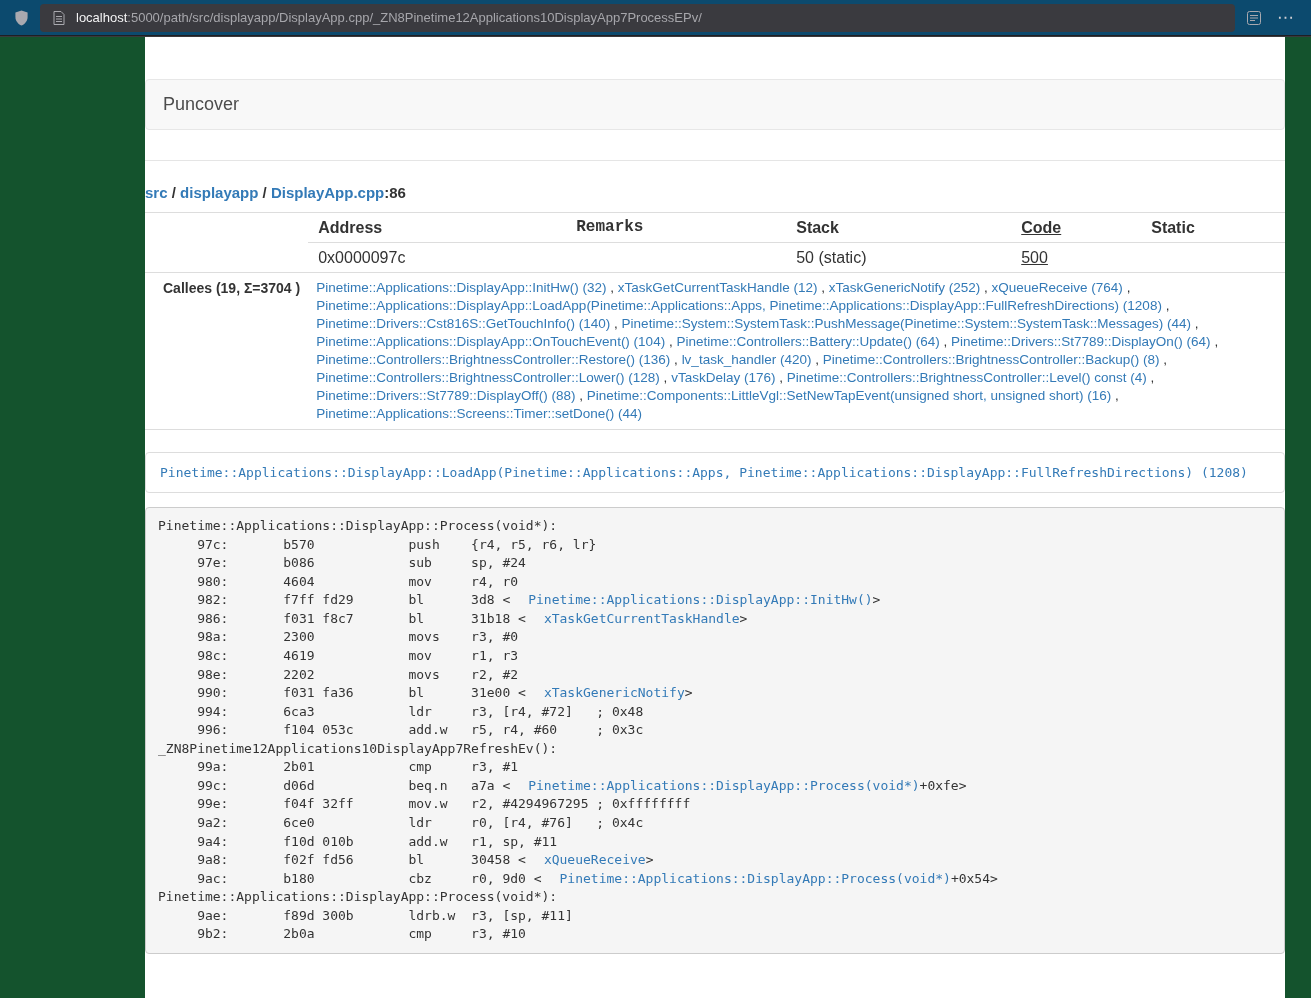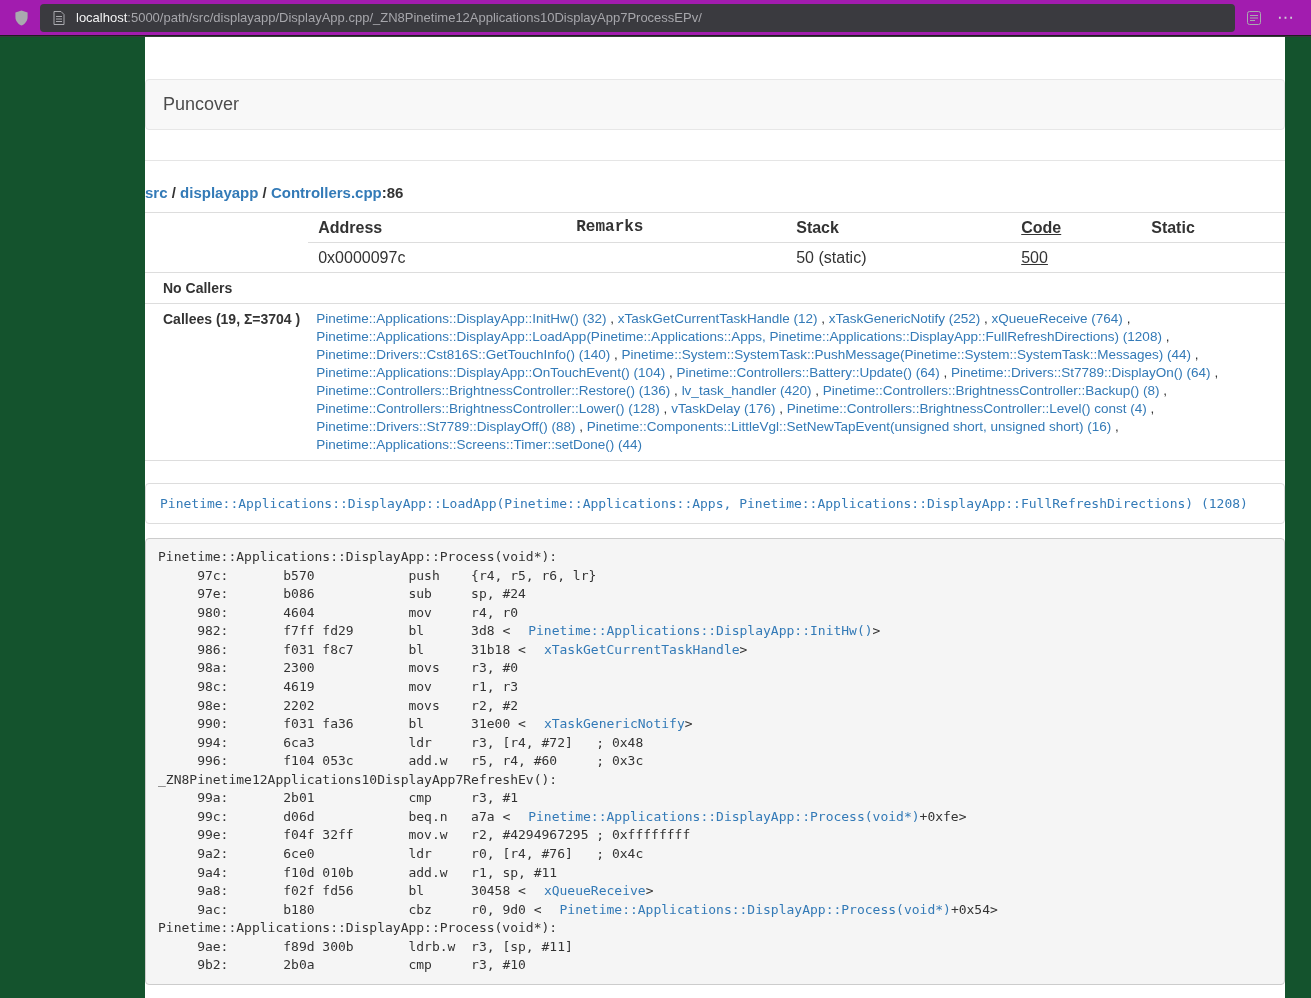--- a/index.html
+++ b/index.html
@@ -4,21 +4,21 @@
 <style>
   * { box-sizing: border-box; }
   html, body { margin: 0; padding: 0; }
   body {
     width: 1311px; height: 998px; overflow: hidden;
     font-family: "Liberation Sans", sans-serif;
     background: #39393c;
   }
   
   .toolbar {
-    height: 36px; background: #a21caf; border-bottom: 1px solid #1f1f23;
+    height: 36px; background: #0c4a6e; border-bottom: 1px solid #1f1f23;
     display: flex; align-items: center; padding: 0 12px; gap: 10px;
   }
   .tool-icon { width: 18px; height: 18px; display: flex; align-items: center; justify-content: center; color: #a9a9af; flex: none; }
   .urlbar {
     flex: 1; height: 28px; background: #3a3a3f; border-radius: 4px;
     display: flex; align-items: center; gap: 8px; padding: 0 10px;
     font-size: 13px; overflow: hidden; white-space: nowrap;
   }
   .url-host { color: #f4f4f5; }
   .url-rest { color: #a6a6ab; }
@@ -95,21 +95,21 @@
 
 <div class="page">
   <div class="content">
 
     <nav class="navbar">
       <a class="brand" href="#">Puncover</a>
     </nav>
 
     <hr class="divider">
 
-    <div class="breadcrumb" id="breadcrumb"><a href="#">src</a><span class="bc-sep"> / </span><a href="#">displayapp</a><span class="bc-sep"> / </span><a href="#">Controllers.cpp</a><span class="bc-sep">:86</span></div>
+    <div class="breadcrumb" id="breadcrumb"><a href="#">src</a><span class="bc-sep"> / </span><a href="#">displayapp</a><span class="bc-sep"> / </span><a href="#">DisplayApp.cpp</a><span class="bc-sep">:86</span></div>
 
     <table class="main">
       <tbody>
       <tr>
         <th class="label"></th>
         <td class="stats-wrap">
           <table class="stats">
             <thead>
                   <tr id="stats-head">
                     <th>Address</th>
@@ -125,24 +125,20 @@
                     <td></td>
                     <td>50 (static)</td>
                     <td>500</td>
                     <td></td>
                   </tr>
                 </tbody>
           </table>
         </td>
       </tr>
       <tr>
-        <th class="label">No Callers</th>
-        <td class="val"></td>
-      </tr>
-      <tr>
         <th class="label">Callees (19, Σ=3704 )</th>
         <td class="val callees" id="callees"><a href="#">Pinetime::Applications::DisplayApp::InitHw() (32)</a><span> , </span><a href="#">xTaskGetCurrentTaskHandle (12)</a><span> , </span><a href="#">xTaskGenericNotify (252)</a><span> , </span><a href="#">xQueueReceive (764)</a><span> , </span><a href="#">Pinetime::Applications::DisplayApp::LoadApp(Pinetime::Applications::Apps, Pinetime::Applications::DisplayApp::FullRefreshDirections) (1208)</a><span> , </span><a href="#">Pinetime::Drivers::Cst816S::GetTouchInfo() (140)</a><span> , </span><a href="#">Pinetime::System::SystemTask::PushMessage(Pinetime::System::SystemTask::Messages) (44)</a><span> , </span><a href="#">Pinetime::Applications::DisplayApp::OnTouchEvent() (104)</a><span> , </span><a href="#">Pinetime::Controllers::Battery::Update() (64)</a><span> , </span><a href="#">Pinetime::Drivers::St7789::DisplayOn() (64)</a><span> , </span><a href="#">Pinetime::Controllers::BrightnessController::Restore() (136)</a><span> , </span><a href="#">lv_task_handler (420)</a><span> , </span><a href="#">Pinetime::Controllers::BrightnessController::Backup() (8)</a><span> , </span><a href="#">Pinetime::Controllers::BrightnessController::Lower() (128)</a><span> , </span><a href="#">vTaskDelay (176)</a><span> , </span><a href="#">Pinetime::Controllers::BrightnessController::Level() const (4)</a><span> , </span><a href="#">Pinetime::Drivers::St7789::DisplayOff() (88)</a><span> , </span><a href="#">Pinetime::Components::LittleVgl::SetNewTapEvent(unsigned short, unsigned short) (16)</a><span> , </span><a href="#">Pinetime::Applications::Screens::Timer::setDone() (44)</a></td>
       </tr>
     </tbody>
       </table>
 
     <div class="panel">
       <a href="#">Pinetime::Applications::DisplayApp::LoadApp(Pinetime::Applications::Apps, Pinetime::Applications::DisplayApp::FullRefreshDirections) (1208)</a>
     </div>
 

